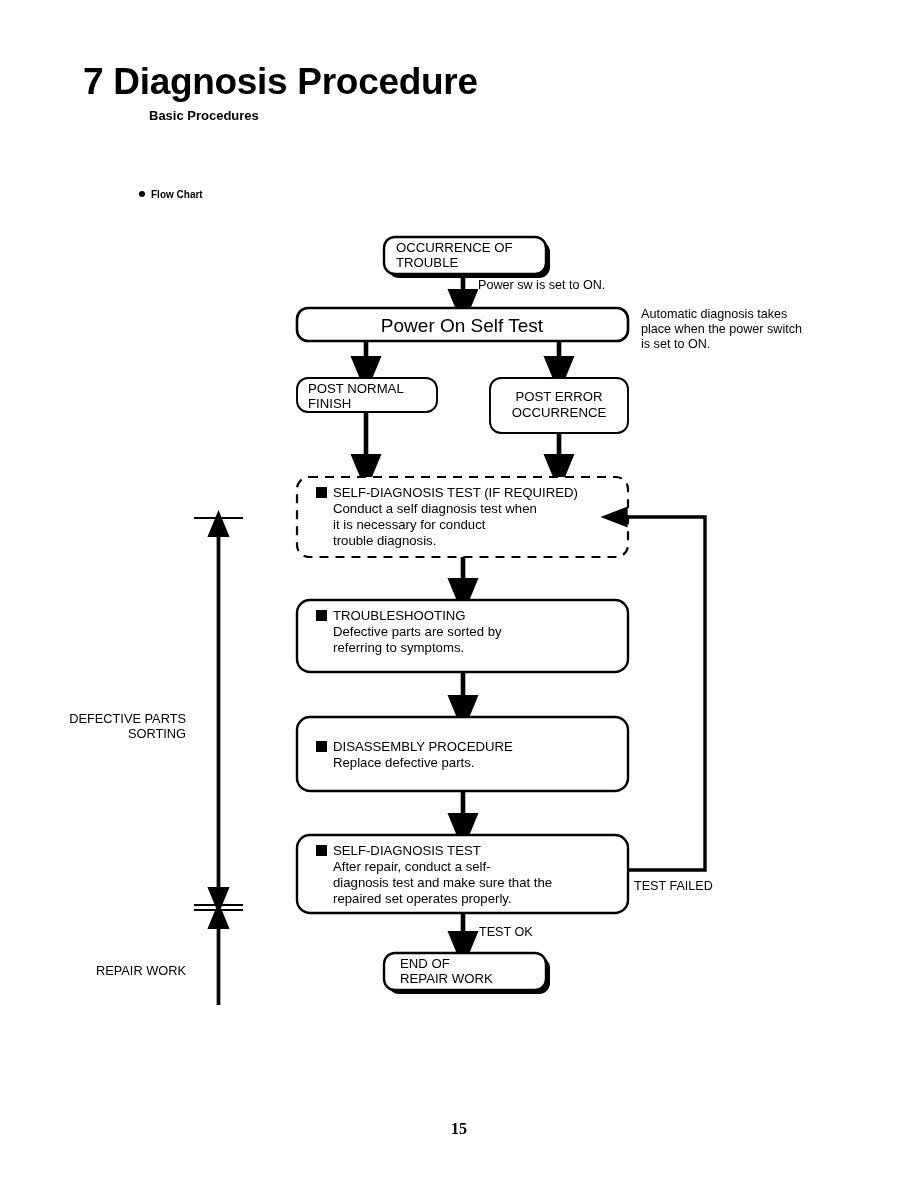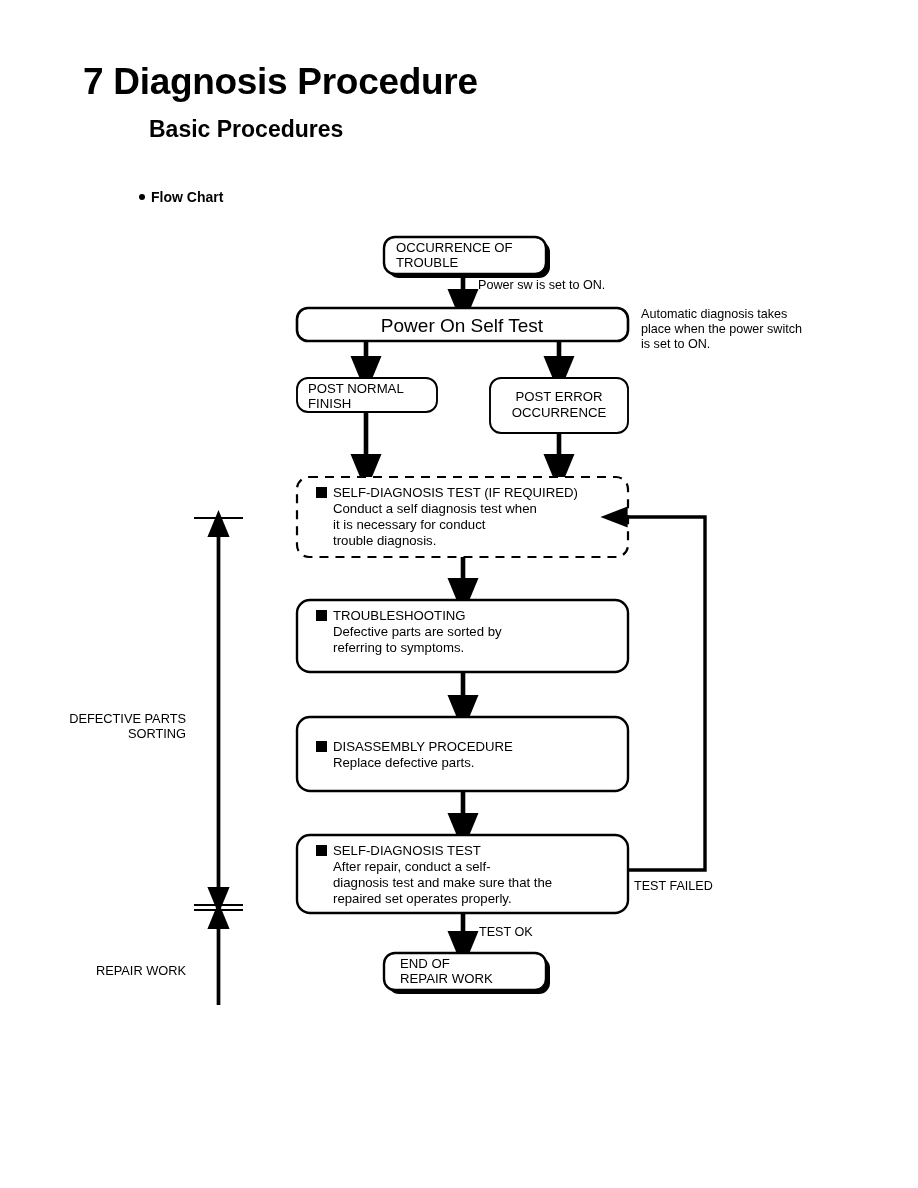--- a/index.html
+++ b/index.html
@@ -9,29 +9,29 @@
   }
   .page{position:absolute;inset:0;}
 
   .chapter-title{
     position:absolute;left:83px;top:38px;
     font-size:37px;font-weight:bold;letter-spacing:-0.3px;
     line-height:1.05;white-space:nowrap;
   }
   .section-title{
     position:absolute;left:149px;top:97px;
-    font-size:23px;font-weight:bold;white-space:nowrap;
+    font-size:13px;font-weight:bold;white-space:nowrap;
   }
   .intro{
     position:absolute;left:139px;top:131px;width:706px;
     font-size:11.4px;line-height:1.85;text-align:left;
   }
   .bullet-head{
     position:absolute;left:139px;top:189px;
-    font-size:14px;font-weight:bold;white-space:nowrap;
+    font-size:10px;font-weight:bold;white-space:nowrap;
   }
   .bullet-head .dot{
     display:inline-block;width:6px;height:6px;border-radius:50%;
     background:#000;vertical-align:middle;margin-right:6px;
     position:relative;top:-1px;
   }
 
   .flow{position:absolute;left:0;top:215px;width:918px;height:790px;}
   svg{display:block;}
 
@@ -186,13 +186,14 @@
 
       <g>
         <rect x="388" y="742" width="162" height="37" rx="11" ry="11" fill="#000"></rect>
         <rect x="384" y="738" width="162" height="37" rx="11" ry="11" fill="#fff" stroke="#000" stroke-width="2.4"></rect>
         <text class="t-box" x="400" y="753">END OF</text>
         <text class="t-box" x="400" y="768">REPAIR WORK</text>
       </g>
     </svg>
   </div>
 
+  <div class="pagenum">15</div>
 </div>
 
 </body></html>

